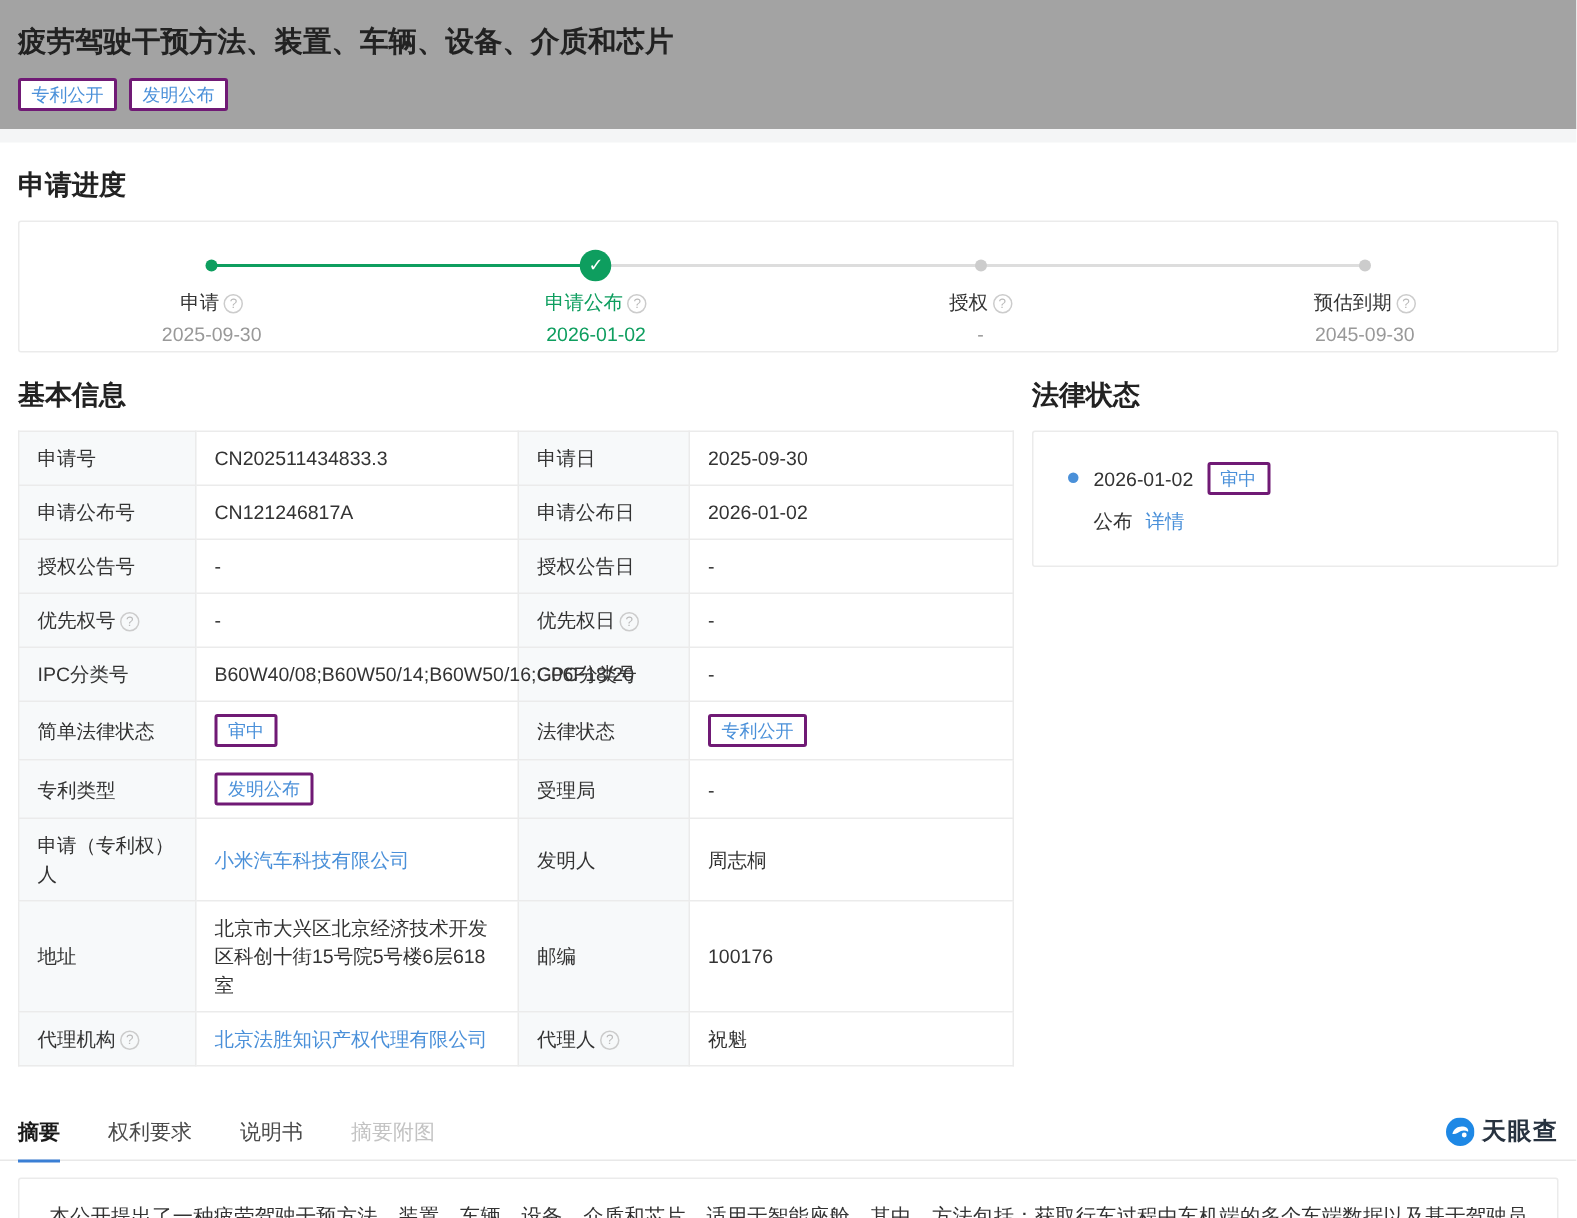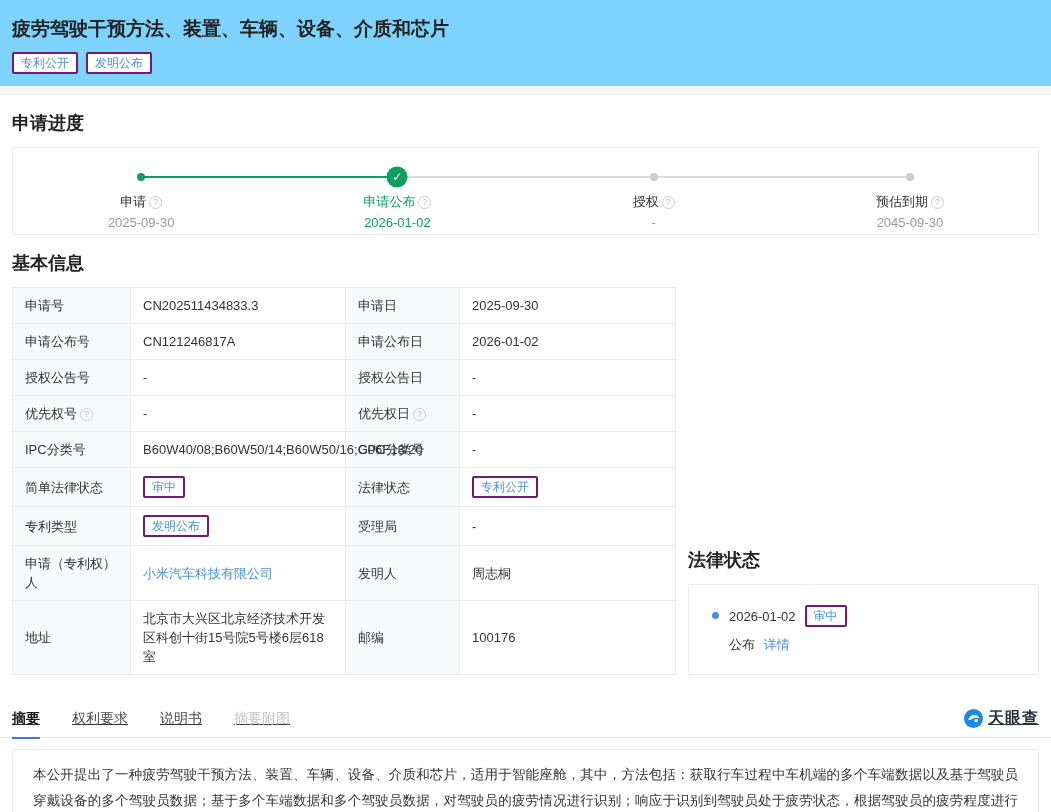--- a/index.html
+++ b/index.html
@@ -1,20 +1,20 @@
 <!DOCTYPE html>
 <html><head>
 <meta charset="utf-8">
 <style>
   * { margin: 0; padding: 0; box-sizing: border-box; }
   html, body { width: 1051px; background: #fff; font-family: "Liberation Sans", "DejaVu Sans", sans-serif; color: #333; }
   body { height: 812px; overflow: hidden; }
 
   
-  .header { padding: 16px 27px 12px 12px; background: #7dd3fc; }
+  .header { padding: 16px 27px 12px 12px; background: #a3a3a3; }
   .title { font-size: 19px; font-weight: bold; color: #222; line-height: 26px; margin-bottom: 10px; }
   .tag-row { display: flex; gap: 8px; }
   .tag {
     display: inline-block; font-size: 12px; line-height: 18px; padding: 0 7px;
     color: #4a90d9; border: 2px solid #701a75; border-radius: 2px; background: #fff;
     white-space: nowrap;
   }
   .separator-band { height: 9px; background: #f4f5f6; }
 
   .content { padding: 0 12px; }
@@ -38,40 +38,40 @@
   .step-date  { margin-top: 4px;  font-size: 13px; color: #999; }
   .step.active .step-label, .step.active .step-date { color: #0e9e5f; }
 
   .help-icon {
     display: inline-block; width: 13px; height: 13px; line-height: 11px;
     border: 1px solid #ccc; border-radius: 50%; color: #bbb; font-size: 9px;
     text-align: center; margin-left: 3px; vertical-align: 1px; cursor: pointer;
   }
 
   
-  .columns { display: flex; gap: 13px; align-items: flex-end; }
+  .columns { display: flex; gap: 13px; align-items: flex-start; }
   .col-left { width: 663px; flex: none; }
   .col-right { flex: 1; display: flex; flex-direction: column; }
 
   table.info { border-collapse: collapse; width: 663px; font-size: 13px; table-layout: fixed; }
   table.info td { border: 1px solid #ebebeb; padding: 8px 12px; vertical-align: middle; line-height: 19px; }
   td.lbl { background: #f7f9fa; color: #333; }
   col.c-l1 { width: 118px; } col.c-v1 { width: 215px; } col.c-l2 { width: 114px; } col.c-v2 { width: 216px; }
   table.info tr { height: 35px; }
   a.link { color: #4a90d9; text-decoration: none; cursor: pointer; }
 
   .legal-box { border: 1px solid #ebebeb; border-radius: 2px; flex: 1; padding: 20px 20px; }
   .legal-item { position: relative; padding-left: 20px; font-size: 13px; }
   .legal-bullet { position: absolute; left: 3px; top: 7px; width: 7px; height: 7px; border-radius: 50%; background: #4a90d9; }
   .legal-line1 { display: flex; align-items: center; gap: 9px; color: #333; }
   .legal-line2 { margin-top: 9px; color: #333; }
   .legal-line2 .link { margin-left: 5px; }
 
   
-  .tabbar { margin-top: 25px; border-bottom: 1px solid #e8e8e8; display: flex; align-items: center; height: 38px; padding: 0 12px; text-decoration: underline; }
+  .tabbar { margin-top: 25px; border-bottom: 1px solid #e8e8e8; display: flex; align-items: center; height: 38px; padding: 0 12px; }
   .tab { margin-right: 32px; font-size: 14px; color: #4a4a4a; height: 38px; line-height: 36px; cursor: pointer; position: relative; }
   .tab.active { color: #1a1a1a; font-weight: bold; }
   .tab.active::after { content: ""; position: absolute; left: 0; right: 0; bottom: -1px; height: 2px; background: #3a7fd5; }
   .tab.disabled { color: #c3c3c3; }
   .brand { margin-left: auto; display: flex; align-items: center; gap: 5px; }
   .brand-name { font-size: 16px; font-weight: bold; color: #27323f; letter-spacing: 1px; }
 
   
   .abstract-box {
     margin: 11px 12px 0 12px; border: 1px solid #ebebeb; border-radius: 2px;
@@ -178,20 +178,26 @@
           <td><a class="link">小米汽车科技有限公司</a></td>
           <td class="lbl">发明人</td>
           <td>周志桐</td>
         </tr>
         <tr>
           <td class="lbl">地址</td>
           <td>北京市大兴区北京经济技术开发区科创十街15号院5号楼6层618室</td>
           <td class="lbl">邮编</td>
           <td>100176</td>
         </tr>
+        <tr>
+          <td class="lbl"><span>代理机构</span><span class="help-icon">?</span></td>
+          <td><a class="link">北京法胜知识产权代理有限公司</a></td>
+          <td class="lbl"><span>代理人</span><span class="help-icon">?</span></td>
+          <td>祝魁</td>
+        </tr>
       </tbody>
         </table>
     </div>
 
     <div class="col-right">
       <div class="section-heading">法律状态</div>
       <div class="legal-box">
         <div class="legal-item">
           <span class="legal-bullet"></span>
           <div class="legal-line1">

